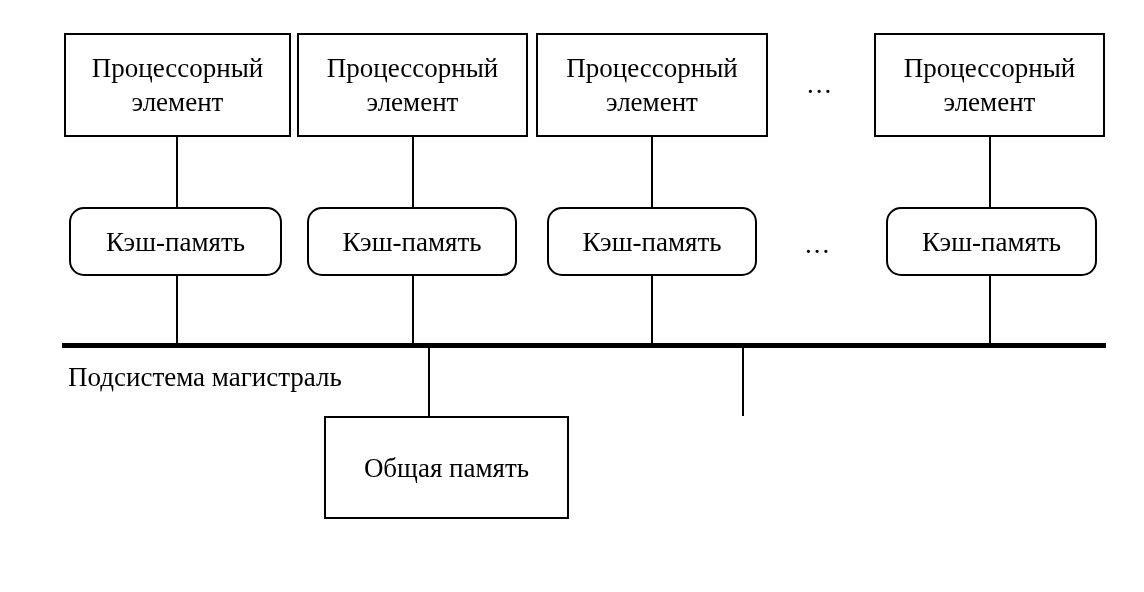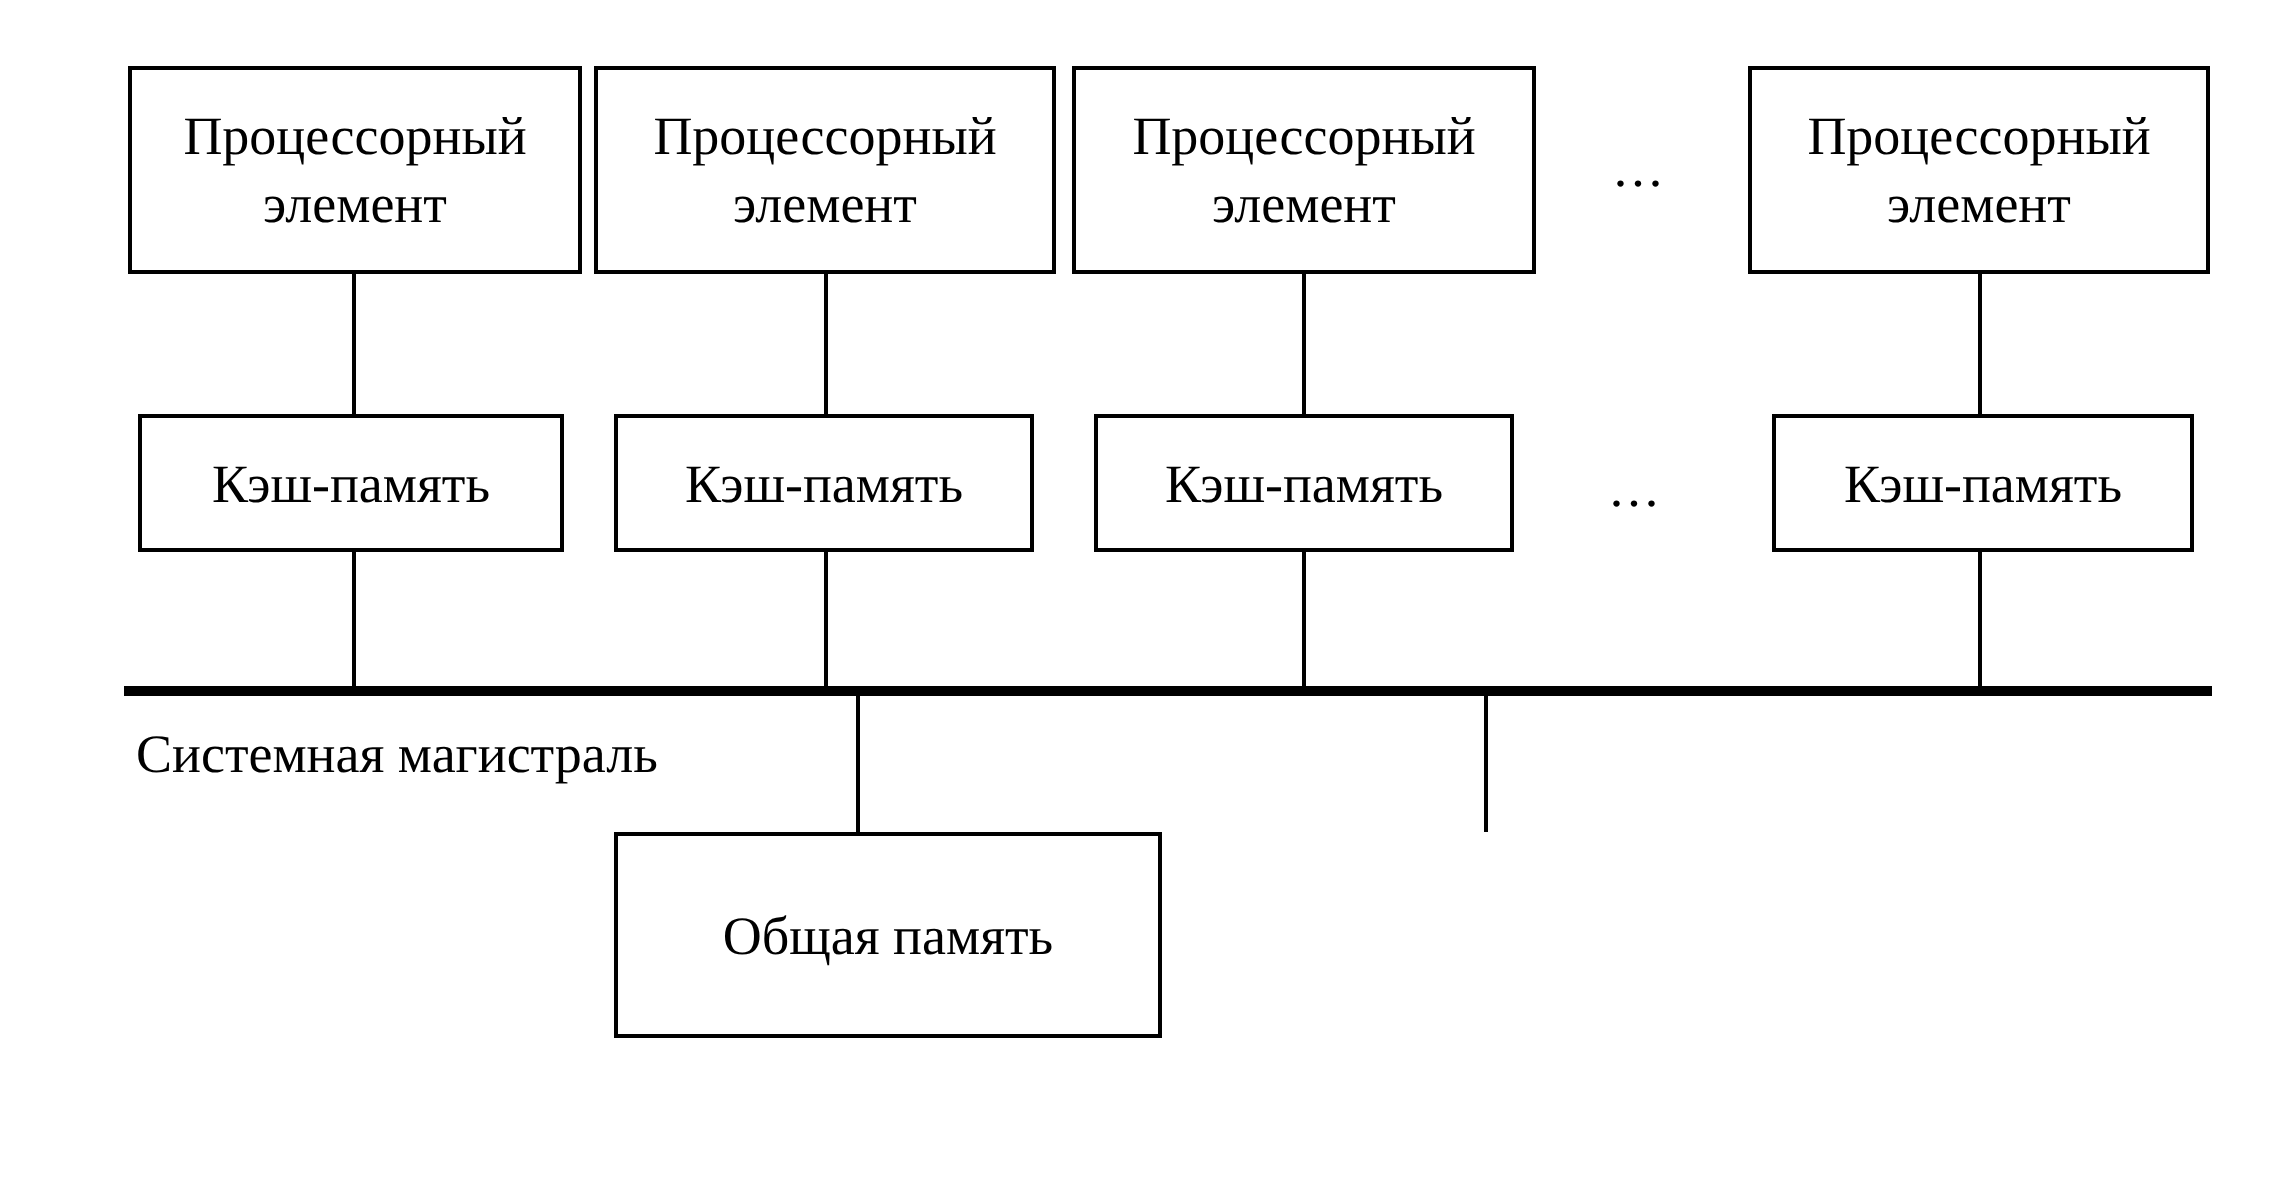--- a/index.html
+++ b/index.html
@@ -23,34 +23,34 @@
     display: flex;
     align-items: center;
     justify-content: center;
     text-align: center;
     font-size: 27px;
     line-height: 34px;
     box-sizing: border-box;
     padding: 2px 12px;
   }
   .pe-box    { top: 33px;  height: 104px; }
-  .cache-box { top: 207px; height: 69px;  }
+  .cache-box { top: 207px; height: 69px; border-radius: 15px;  }
   .bot-box   { top: 416px; height: 103px; }
 
   .pe-1 { left: 64px;  width: 227px; }
   .pe-2 { left: 297px; width: 231px; }
   .pe-3 { left: 536px; width: 232px; }
   .pe-4 { left: 874px; width: 231px; }
 
   .cache-1 { left: 69px;  width: 213px; }
   .cache-2 { left: 307px; width: 210px; }
   .cache-3 { left: 547px; width: 210px; }
   .cache-4 { left: 886px; width: 211px; }
 
-  .mem-box { left: 307px; width: 274px; }
+  .mem-box { left: 324px; width: 245px; }
   .io-box  { left: 622px; width: 243px; }
 
   .vline {
     position: absolute;
     width: 2px;
     background: #000000;
   }
   .pe-cache { top: 136px; height: 72px; }
   .cache-bus { top: 275px; height: 69px; }
   .bus-bottom { top: 346px; height: 70px; }
@@ -128,21 +128,21 @@
     <span>Кэш-память</span>
   </div>
   <div class="dots dots-cache">...</div>
 
   <div class="vline cache-bus v-1"></div>
   <div class="vline cache-bus v-2"></div>
   <div class="vline cache-bus v-3"></div>
   <div class="vline cache-bus v-4"></div>
 
   <div class="bus"></div>
-  <div class="bus-label">Системная магистраль</div>
+  <div class="bus-label">Подсистема магистраль</div>
 
   <div class="vline bus-bottom v-mem"></div>
   <div class="vline bus-bottom v-io"></div>
 
   <div class="box bot-box mem-box">
     <span>Общая память</span>
   </div>
 
 </div>
 

